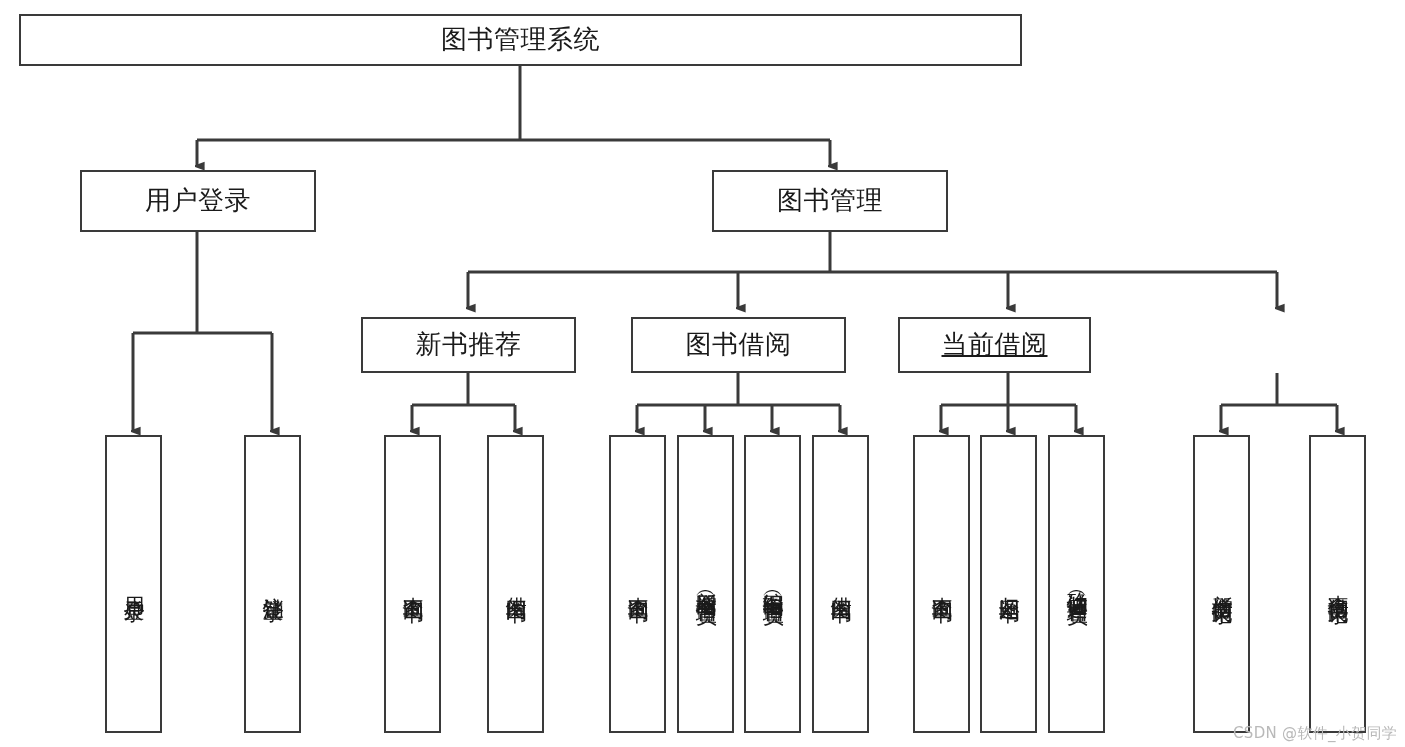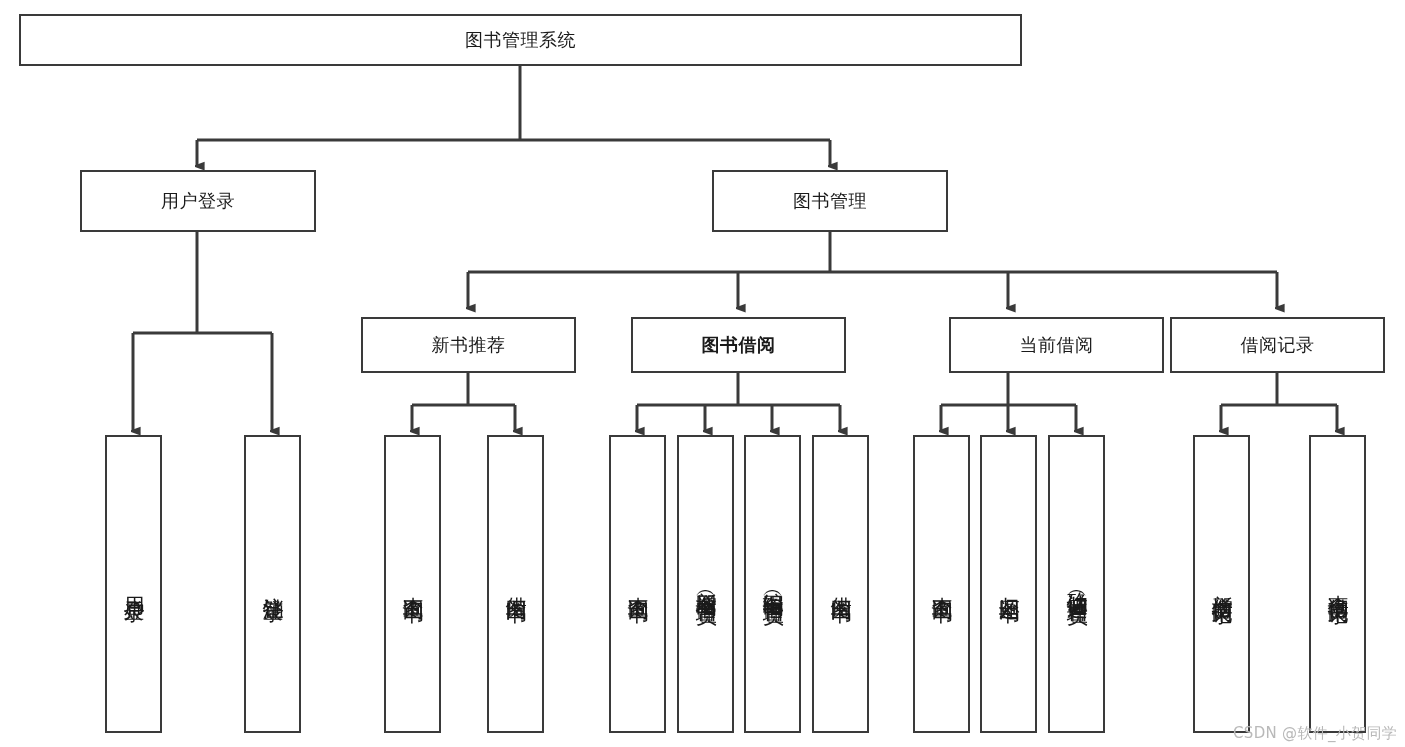--- a/index.html
+++ b/index.html
@@ -25,21 +25,21 @@
   .node {
     position: absolute;
     border: 2px solid #3a3a3a;
     background: #ffffff;
     display: flex;
     align-items: center;
     justify-content: center;
     color: #1a1a1a;
   }
   .node .lbl {
-    font-size: 18px;
+    font-size: 26px;
     line-height: 1.15;
     letter-spacing: 0.5px;
     white-space: nowrap;
   }
   
   .node.vert {
     align-items: center;
     justify-content: center;
   }
   .node.vert .lbl {
@@ -123,28 +123,25 @@
   <div class="node" style="left:80px; top:170px; width:236px; height:62px;">
     <span class="lbl">用户登录</span>
   </div>
   <div class="node" style="left:712px; top:170px; width:236px; height:62px;">
     <span class="lbl">图书管理</span>
   </div>
 
   <div class="node" style="left:361px; top:317px; width:215px; height:56px;justify-content:center;">
     <span class="lbl">新书推荐</span>
   </div>
-  <div class="node" style="left:631px; top:317px; width:215px; height:56px;font-weight:bold;">
+  <div class="node" style="left:631px; top:317px; width:215px; height:56px;">
     <span class="lbl">图书借阅</span>
   </div>
-  <div class="node" style="left:949px; top:317px; width:215px; height:56px;">
+  <div class="node" style="left:898px; top:317px; width:193px; height:56px;text-decoration:underline;">
     <span class="lbl">当前借阅</span>
-  </div>
-  <div class="node" style="left:1170px; top:317px; width:215px; height:56px;">
-    <span class="lbl">借阅记录</span>
   </div>
 
   <div class="node vert" style="left:105px; top:435px; width:57px; height:298px;">
     <span class="lbl">用户登录</span>
   </div>
   <div class="node vert" style="left:244px; top:435px; width:57px; height:298px;">
     <span class="lbl">注销登录</span>
   </div>
 
   <div class="node vert" style="left:384px; top:435px; width:57px; height:298px;">

